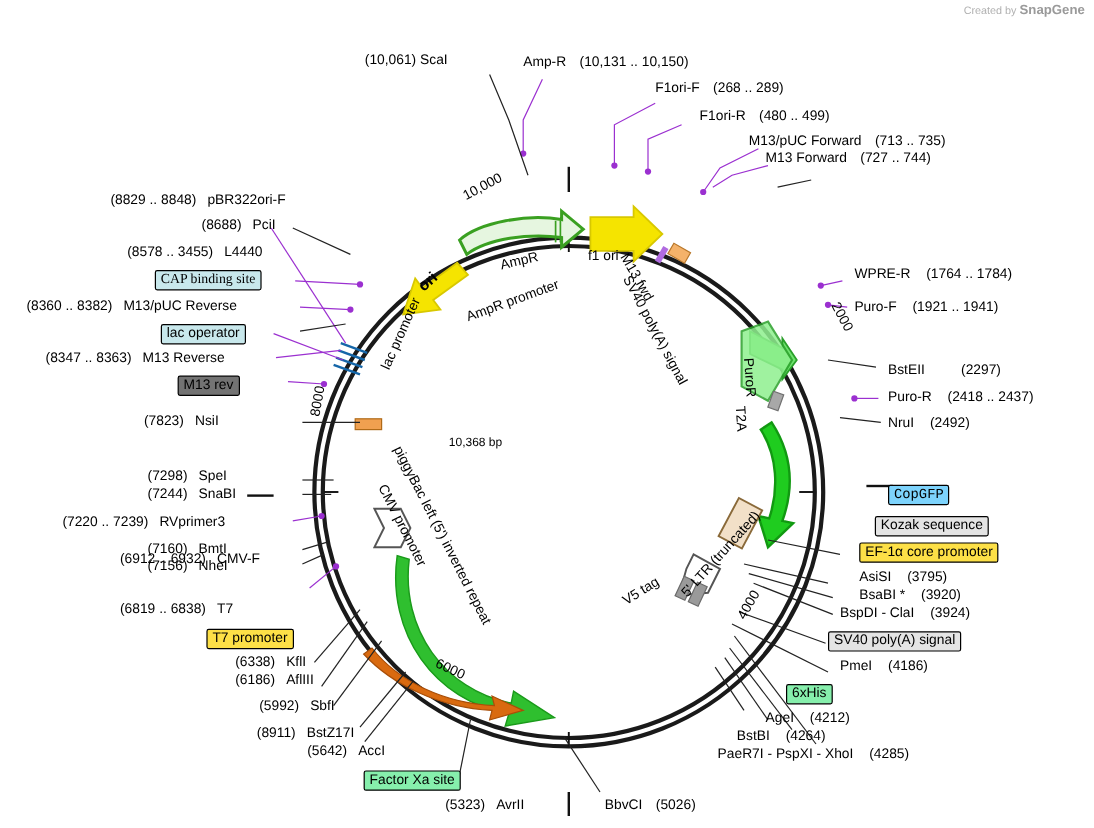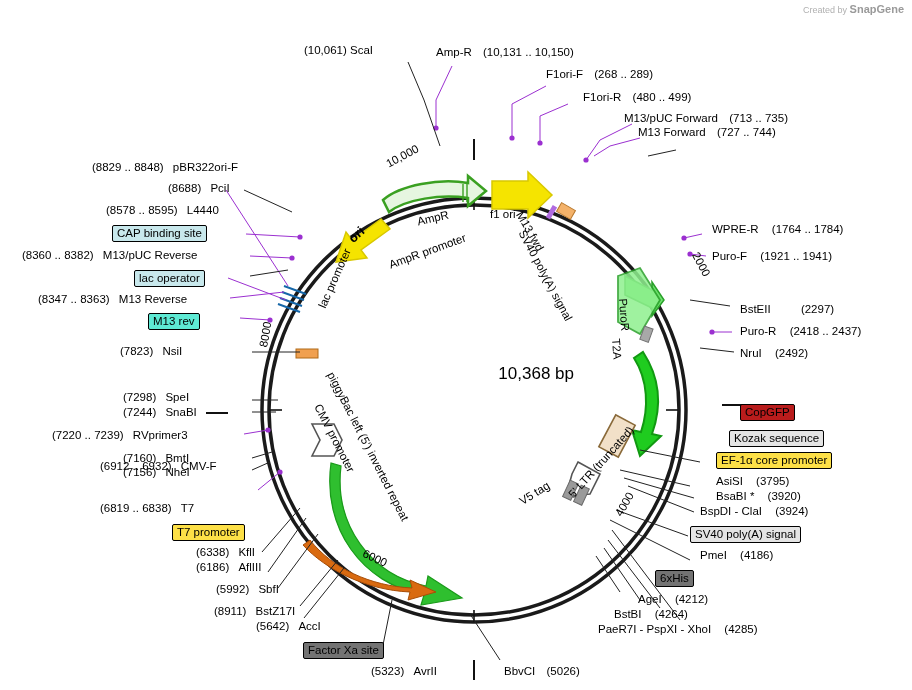--- a/index.html
+++ b/index.html
@@ -29,36 +29,36 @@
     white-space: nowrap;
     font-size: 11.5px;
     line-height: 13px;
     padding: 1px 4px;
     border: 1px solid #000;
     border-radius: 2px;
     background: #fff;
   }
   .box.orange { background: #ffd9a0; border-color: #000; }
   .box.cyan   { background: #c8e8ec; border-color: #000; }
-  .box.violet { background: #5eead4; border-color: #000; }
-  .box.pink   { background: #737373; border-color: #000; }
-  .box.green  { background: #b91c1c; border-color: #000; }
+  .box.violet { background: #737373; border-color: #000; }
+  .box.pink   { background: #86efac; border-color: #000; }
+  .box.green  { background: #7dd3fc; border-color: #000; font-family: Liberation Mono, monospace; }
   .box.grey   { background: #e4e4e4; border-color: #000; }
   .box.white  { background: #fde047; border-color: #000; }
   .center-title {
     position: absolute;
     text-align: center;
     font-weight: bold;
     font-size: 15px;
     color: #000;
   }
   .center-sub {
     position: absolute;
-    text-align: right;
-    font-size: 17px;
+    text-align: left;
+    font-size: 10px;
     color: #000;
   }
   .credit {
     position: absolute;
     right: 8px;
     top: 4px;
     font-size: 9px;
     color: #b0b0b0;
     text-align: left;
     line-height: 11px;
@@ -269,25 +269,25 @@
     <span class="purple">(8829 .. 8848)</span>
     <span class="purple" style="margin-left:6px;">pBR322ori-F</span>
   </div>
 
   <div class="lbl" style="left:168px; top:182px;">
     <span class="pos">(8688)</span>
     <span class="bold" style="margin-left:6px;">PciI</span>
   </div>
 
   <div class="lbl" style="left:106px; top:204px;">
-    <span class="purple">(8578 .. 8595)</span>
+    <span class="purple">(8578 .. 3455)</span>
     <span class="purple" style="margin-left:6px;">L4440</span>
   </div>
 
-  <div class="box cyan" style="left:112px; top:225px;">CAP binding site</div>
+  <div class="box cyan" style="left:129px; top:225px;font-family:Liberation Serif, serif;">CAP binding site</div>
 
   <div class="lbl" style="left:22px; top:249px;">
     <span class="purple">(8360 .. 8382)</span>
     <span class="purple" style="margin-left:6px;">M13/pUC Reverse</span>
   </div>
 
   <div class="box cyan" style="left:134px; top:270px;">lac operator</div>
 
   <div class="lbl" style="left:38px; top:293px;">
     <span class="purple">(8347 .. 8363)</span>

